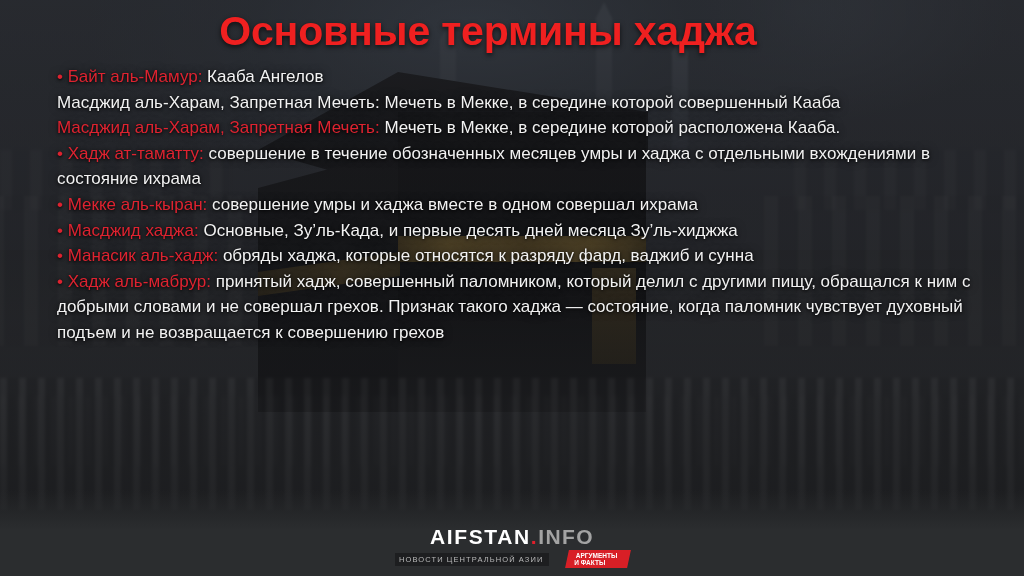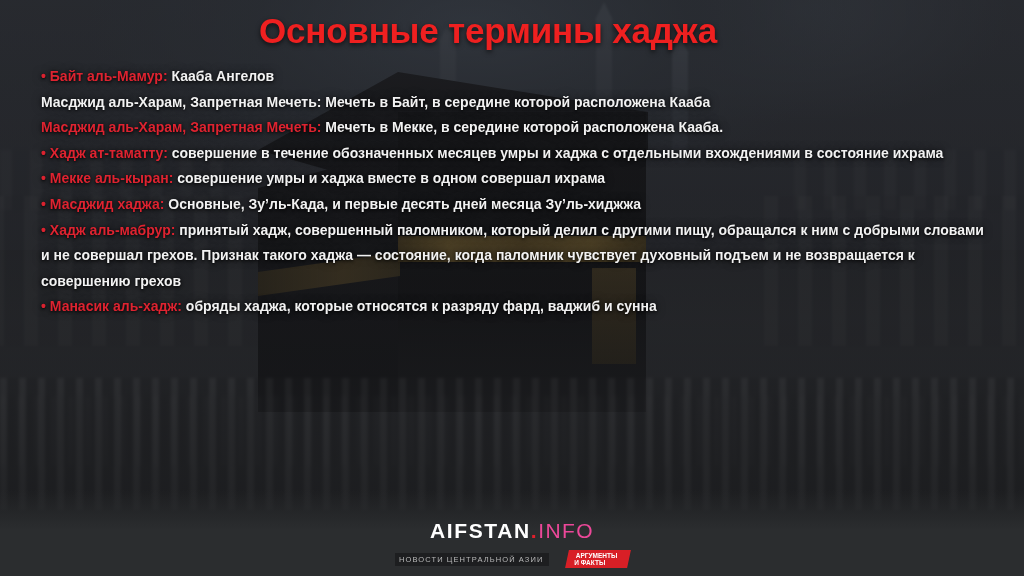--- a/index.html
+++ b/index.html
@@ -136,53 +136,53 @@
     position:absolute; left:0; bottom:0; width:1024px; height:86px;
     background:linear-gradient(rgba(30,31,33,0), #2b2d2f 46%, #2b2d2f);
   }
 
   
   .content { position:relative; z-index:5; width:1024px; height:576px; }
 
   .title {
     position:absolute; left:0; top:7px; width:976px;
     text-align:center;
-    font-size:35px; line-height:48px;
+    font-size:41px; line-height:48px;
     font-weight:bold;
     color:#ef2020;
     letter-spacing:-.2px;
     text-shadow:0 2px 5px rgba(0,0,0,.65);
   }
 
   .body {
-    position:absolute; left:41px; top:64px; width:946px;
-    font-size:14px;
+    position:absolute; left:57px; top:64px; width:946px;
+    font-size:17px;
     line-height:25.6px;
-    font-weight:bold;
+    font-weight:normal;
     color:#f2f2f2;
     text-shadow:0 1px 3px rgba(0,0,0,.85), 0 0 9px rgba(0,0,0,.6);
   }
   .body p { margin:0; }
   .term { color:#de2330; }
   .bullet { color:#de2330; }
 
   
   .logo {
     position:absolute; left:0; bottom:8px; width:1024px;
     text-align:center; z-index:6;
   }
   .logo-word {
     font-size:21px; font-weight:bold; letter-spacing:1.6px;
     color:#ffffff; line-height:22px;
   }
   .logo-word .dot { color:#e01f2b; }
-  .logo-word .info { font-weight:normal; color:#ec4899; letter-spacing:1.4px; }
+  .logo-word .info { font-weight:bold; color:#a3a3a3; letter-spacing:1.4px; }
   .logo-sub {
     display:inline-flex; align-items:center; justify-content:center;
-    gap:18px; margin-top:8px;
+    gap:18px; margin-top:2px;
   }
   .logo-tag {
     font-size:7.5px; letter-spacing:1.1px; color:#b9b9b9;
     background:#1d1e20; padding:2px 6px 2px 4px;
   }
   .logo-badge {
     position:relative;
     font-size:6.5px; font-weight:bold; line-height:7px;
     color:#ffffff; background:#d81f26;
     padding:2px 12px 2px 8px;
@@ -222,27 +222,27 @@
     <div class="scrim"></div>
     <div class="scrim-bottom"></div>
   </div>
 
   <div class="content">
 
     <h1 class="title">Основные термины хаджа</h1>
 
     <div class="body" id="terms-list">
         <p><span class="bullet">•</span> <span class="term">Байт аль-Мамур:</span> <span>Кааба Ангелов</span></p>
-        <p><span class="">Масджид аль-Харам, Запретная Мечеть:</span> <span>Мечеть в Байт, в середине которой расположена Кааба</span></p>
+        <p><span class="">Масджид аль-Харам, Запретная Мечеть:</span> <span>Мечеть в Мекке, в середине которой совершенный Кааба</span></p>
         <p><span class="term">Масджид аль-Харам, Запретная Мечеть:</span> <span>Мечеть в Мекке, в середине которой расположена Кааба.</span></p>
         <p><span class="bullet">•</span> <span class="term">Хадж ат-таматту:</span> <span>совершение в течение обозначенных месяцев умры и хаджа с отдельными вхождениями в состояние ихрама</span></p>
         <p><span class="bullet">•</span> <span class="term">Мекке аль-кыран:</span> <span>совершение умры и хаджа вместе в одном совершал ихрама</span></p>
         <p><span class="bullet">•</span> <span class="term">Масджид хаджа:</span> <span>Основные, Зу’ль-Када, и первые десять дней месяца Зу’ль-хиджжа</span></p>
+        <p><span class="bullet">•</span> <span class="term">Манасик аль-хадж:</span> <span>обряды хаджа, которые относятся к разряду фард, ваджиб и сунна</span></p>
         <p><span class="bullet">•</span> <span class="term">Хадж аль-мабрур:</span> <span>принятый хадж, совершенный паломником, который делил с другими пищу, обращался к ним с добрыми словами и не совершал грехов. Признак такого хаджа — состояние, когда паломник чувствует духовный подъем и не возвращается к совершению грехов</span></p>
-        <p><span class="bullet">•</span> <span class="term">Манасик аль-хадж:</span> <span>обряды хаджа, которые относятся к разряду фард, ваджиб и сунна</span></p>
       </div>
 
     <div class="logo">
       <div class="logo-word">
         <span>AIFSTAN</span><span class="dot">.</span><span class="info">INFO</span>
       </div>
       <div class="logo-sub">
         <span class="logo-tag">НОВОСТИ ЦЕНТРАЛЬНОЙ АЗИИ</span>
         <span class="logo-badge">
           <span>АРГУМЕНТЫ</span>

